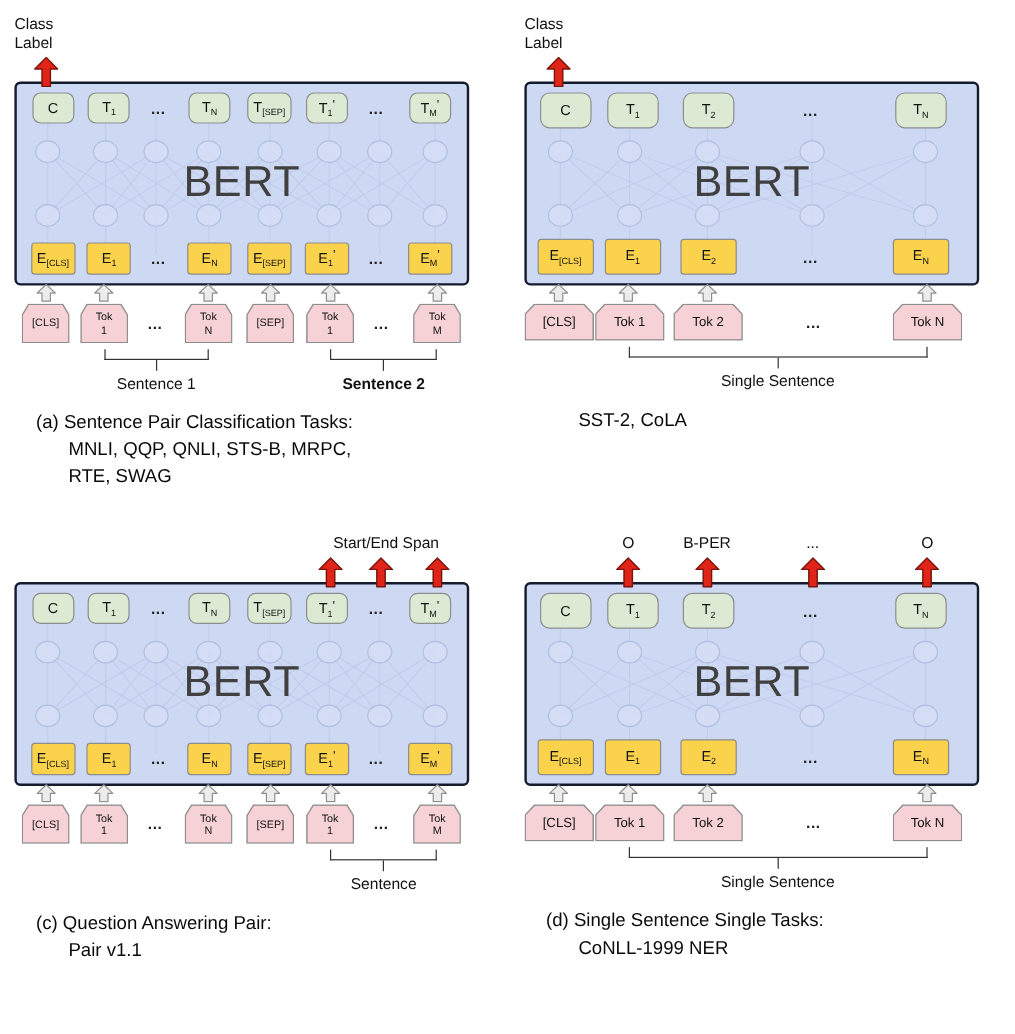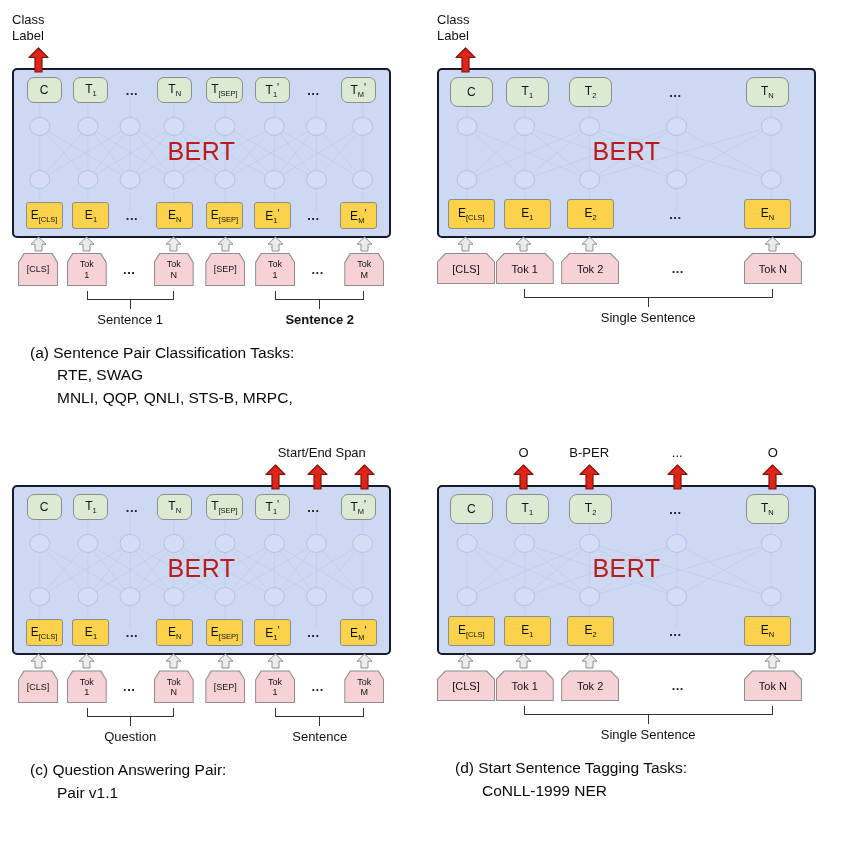--- a/index.html
+++ b/index.html
@@ -6,21 +6,21 @@
   body{width:846px;height:862px;font-family:"Liberation Sans","DejaVu Sans",sans-serif;color:#111;}
   .grid{display:grid;grid-template-columns:1fr 1fr;column-gap:26px;row-gap:20px;padding:12px 10px 0 12px;box-sizing:border-box;}
   .panel{display:flex;flex-direction:column;}
   .diagram{width:95%;}
   .row{display:grid;align-items:center;}
   .out-label-row{min-height:34px;align-items:end;}
   .out-label{font-size:13px;line-height:1.18;padding-bottom:3px;white-space:nowrap;}
   .out-arrow-row{height:27px;margin-bottom:-5px;position:relative;z-index:3;}
   .arrow-cell{display:flex;justify-content:center;align-items:flex-end;}
   .bert-box{position:relative;height:170px;background:var(--bert-fill);border:2px solid var(--bert-border);border-radius:5px;display:flex;flex-direction:column;justify-content:space-between;padding:7px 5px;box-sizing:border-box;}
-  .bert-label{position:absolute;left:0;right:0;top:50%;transform:translateY(-54%);text-align:center;font-size:25px;letter-spacing:.5px;color:#b91c1c;z-index:1;}
+  .bert-label{position:absolute;left:0;right:0;top:50%;transform:translateY(-54%);text-align:center;font-size:36px;letter-spacing:.5px;color:#404040;z-index:1;}
   .nn-svg{position:absolute;inset:0;width:100%;height:100%;z-index:0;}
   .nn-svg line{stroke:var(--nn-line);stroke-width:1;opacity:.5;}
   .nn-svg ellipse{fill:var(--nn-node-fill);stroke:var(--nn-node-border);opacity:.9;}
   .top-row,.bottom-row{position:relative;z-index:2;}
   .cell{display:flex;justify-content:center;align-items:center;}
   .dots-cell{font-size:13px;letter-spacing:.5px;color:#222;font-weight:bold;}
   .tok{display:flex;align-items:center;justify-content:center;border:1px solid #8d8d8d;box-sizing:border-box;}
   .tok.green{background:var(--token-green);border-radius:7px;height:26px;min-width:35px;padding:0 4px;}
   .tok.yellow{background:var(--token-yellow);border-radius:3px;height:27px;min-width:37px;padding:0 4px;}
   .wide .tok.green{height:30px;min-width:43px;border-radius:8px;}
@@ -295,22 +295,22 @@
           </div>
           <div class="brace" style="grid-column: 6 / 9;">
             <div class="brace-u" style="margin-left: 16.3399%; margin-right: 19.281%;"></div>
             <div class="brace-stem" style="align-self: flex-start; margin-left: calc(48.5294% - 0.6px);"></div>
             <div class="brace-label" style="align-self: flex-start; margin-left: 48.5294%; font-weight: bold;">Sentence 2</div>
           </div>
         </div>
     </div>
     <div class="caption">
         <div>(a) Sentence Pair Classification Tasks:</div>
+        <div class="indent">MNLI, QQP, QNLI, STS-B, MRPC,</div>
         <div class="indent">RTE, SWAG</div>
-        <div class="indent">MNLI, QQP, QNLI, STS-B, MRPC,</div>
       </div>
   </section>
 
   <section class="panel wide">
     <div class="diagram">
       <div class="row out-label-row" style="grid-template-columns: 0.95fr 1fr 1.2fr 1.75fr 1.45fr;">
           <div class="out-label" style="grid-column: 1 / span 1; text-align: left;">
             <div>Class</div>
             <div>Label</div>
           </div>
@@ -468,20 +468,21 @@
         </div>
       <div class="row brace-row" style="grid-template-columns: 0.95fr 1fr 1.2fr 1.75fr 1.45fr;">
           <div class="brace" style="grid-column: 2 / 6;">
             <div class="brace-u" style="margin-left: 9.25926%; margin-right: 13.4259%;"></div>
             <div class="brace-stem" style="align-self: flex-start; margin-left: calc(47.9167% - 0.6px);"></div>
             <div class="brace-label" style="align-self: flex-start; margin-left: 47.9167%;">Single Sentence</div>
           </div>
         </div>
     </div>
     <div class="caption">
+        <div class="indent">SST-2, CoLA</div>
       </div>
   </section>
 
   <section class="panel narrow">
     <div class="diagram">
       <div class="row out-label-row" style="grid-template-columns: 1.15fr 1fr 0.88fr 1.08fr 1.2fr 1fr 0.88fr 1.18fr;">
           <div class="out-label" style="grid-column: 6 / span 3; text-align: center;">
             <div>Start/End Span</div>
           </div>
         </div>
@@ -719,25 +720,20 @@
           <div class="cell">
             <div class="tag">
               <div class="tag-in">
                 <div>Tok</div>
                 <div>M</div>
               </div>
             </div>
           </div>
         </div>
       <div class="row brace-row" style="grid-template-columns: 1.15fr 1fr 0.88fr 1.08fr 1.2fr 1fr 0.88fr 1.18fr;">
-          <div class="brace" style="grid-column: 2 / 5;">
-            <div class="brace-u" style="margin-left: 16.8919%; margin-right: 18.2432%;"></div>
-            <div class="brace-stem" style="align-self: flex-start; margin-left: calc(49.3243% - 0.6px);"></div>
-            <div class="brace-label" style="align-self: flex-start; margin-left: 49.3243%;">Question</div>
-          </div>
           <div class="brace" style="grid-column: 6 / 9;">
             <div class="brace-u" style="margin-left: 16.3399%; margin-right: 19.281%;"></div>
             <div class="brace-stem" style="align-self: flex-start; margin-left: calc(48.5294% - 0.6px);"></div>
             <div class="brace-label" style="align-self: flex-start; margin-left: 48.5294%;">Sentence</div>
           </div>
         </div>
     </div>
     <div class="caption">
         <div>(c) Question Answering Pair:</div>
         <div class="indent">Pair v1.1</div>
@@ -928,18 +924,18 @@
         </div>
       <div class="row brace-row" style="grid-template-columns: 0.95fr 1fr 1.2fr 1.75fr 1.45fr;">
           <div class="brace" style="grid-column: 2 / 6;">
             <div class="brace-u" style="margin-left: 9.25926%; margin-right: 13.4259%;"></div>
             <div class="brace-stem" style="align-self: flex-start; margin-left: calc(47.9167% - 0.6px);"></div>
             <div class="brace-label" style="align-self: flex-start; margin-left: 47.9167%;">Single Sentence</div>
           </div>
         </div>
     </div>
     <div class="caption">
-        <div>(d) Start Sentence Tagging Tasks:</div>
+        <div>(d) Single Sentence Single Tasks:</div>
         <div class="indent">CoNLL-1999 NER</div>
       </div>
   </section>
 
 </main>
 
 </body></html>

